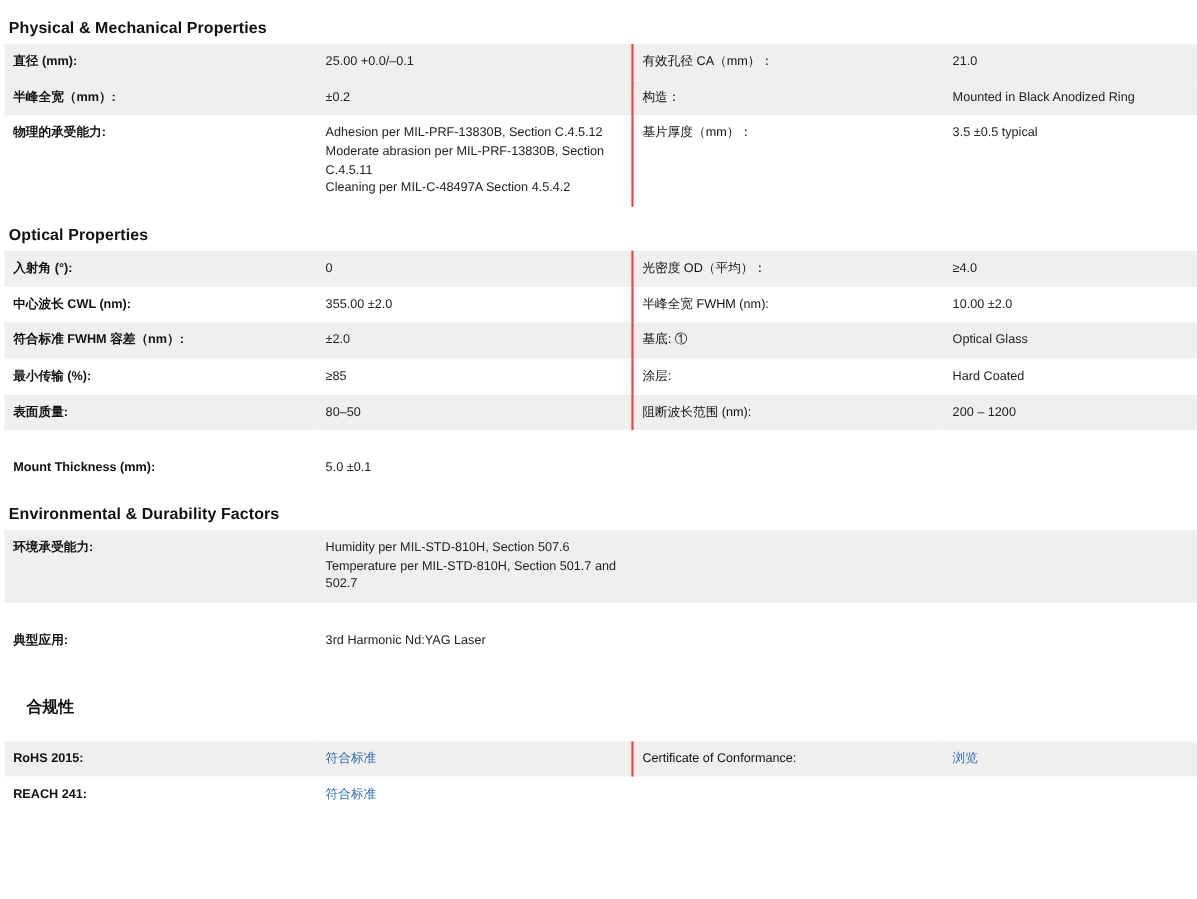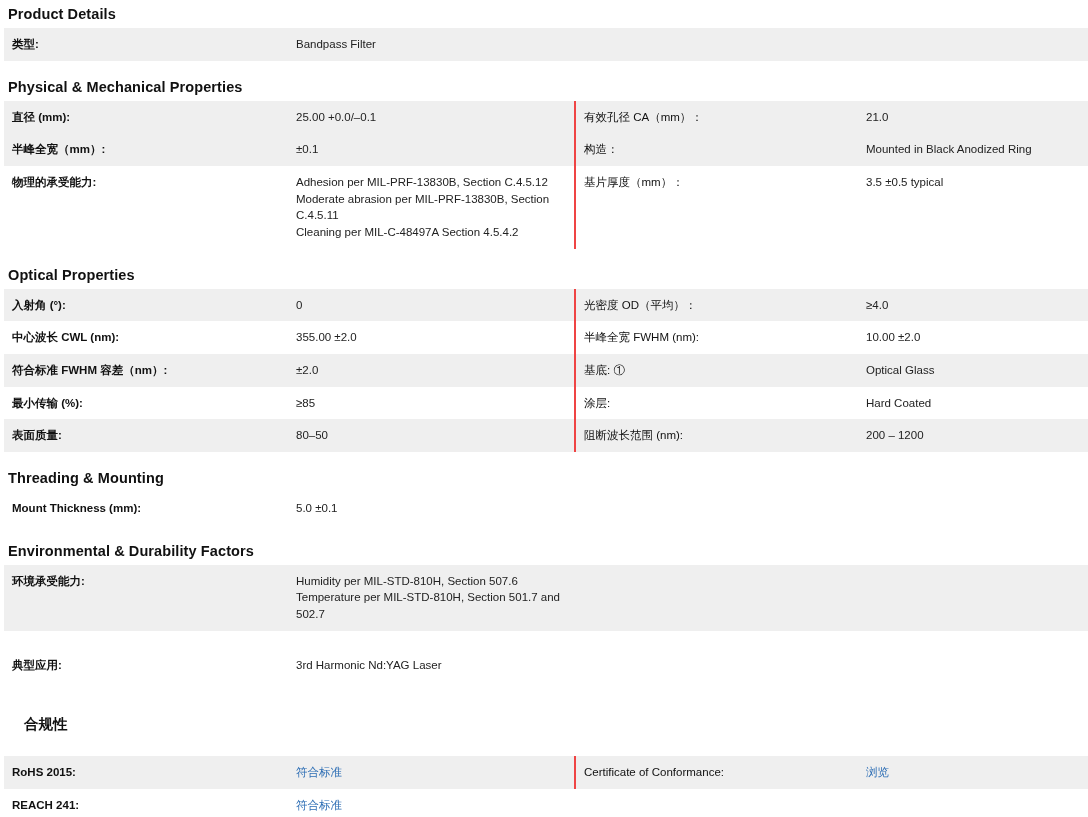--- a/index.html
+++ b/index.html
@@ -87,49 +87,36 @@
     color: #111111;
     padding: 0 0 6px 8px;
     margin: 16px;
   }
 </style>
 </head>
 <body>
 
 <div class="page">
 
-  <div>
-    <h2 class="section-title first">Product Details</h2>
-    <table class="spec-table">
-      <tbody>
-          <tr class="shaded">
-        <td class="label">类型:</td>
-        <td class="value">Bandpass Filter</td>
-        <td class="value2"></td>
-        <td class="value2"></td>
-      </tr>
-    </tbody>
-      </table>
-  </div>
 
   <div class="section-gap"></div>
 
   <div>
     <h2 class="section-title">Physical &amp; Mechanical Properties</h2>
     <table class="spec-table">
       <tbody>
           <tr class="shaded">
         <td class="label">直径 (mm):</td>
         <td class="value">25.00 +0.0/–0.1</td>
         <td class="label2">有效孔径 CA（mm）：</td>
         <td class="value2">21.0</td>
       </tr>
       <tr class="shaded">
         <td class="label">半峰全宽（mm）:</td>
-        <td class="value">±0.1</td>
+        <td class="value">±0.2</td>
         <td class="label2">构造：</td>
         <td class="value2">Mounted in Black Anodized Ring</td>
       </tr>
       <tr class="plain">
         <td class="label">物理的承受能力:</td>
         <td class="value multiline">Adhesion per MIL-PRF-13830B, Section C.4.5.12
 Moderate abrasion per MIL-PRF-13830B, Section C.4.5.11
 Cleaning per MIL-C-48497A Section 4.5.4.2</td>
         <td class="label2">基片厚度（mm）：</td>
         <td class="value2">3.5 ±0.5 typical</td>
@@ -174,21 +161,20 @@
         <td class="label2">阻断波长范围 (nm):</td>
         <td class="value2">200 – 1200</td>
       </tr>
     </tbody>
       </table>
   </div>
 
   <div class="section-gap"></div>
 
   <div>
-    <h2 class="section-title">Threading &amp; Mounting</h2>
     <table class="spec-table">
       <tbody>
           <tr class="plain">
         <td class="label">Mount Thickness (mm):</td>
         <td class="value">5.0 ±0.1</td>
         <td class="value2"></td>
         <td class="value2"></td>
       </tr>
     </tbody>
       </table>

